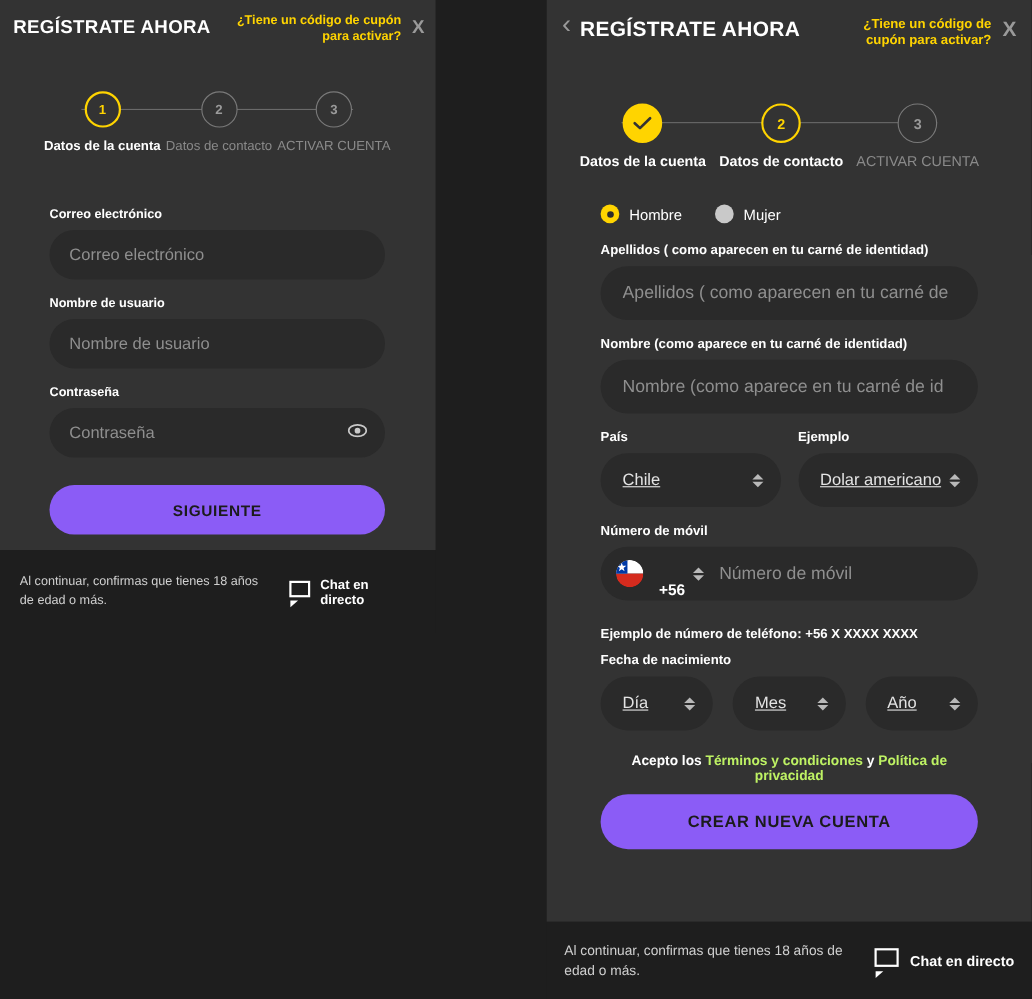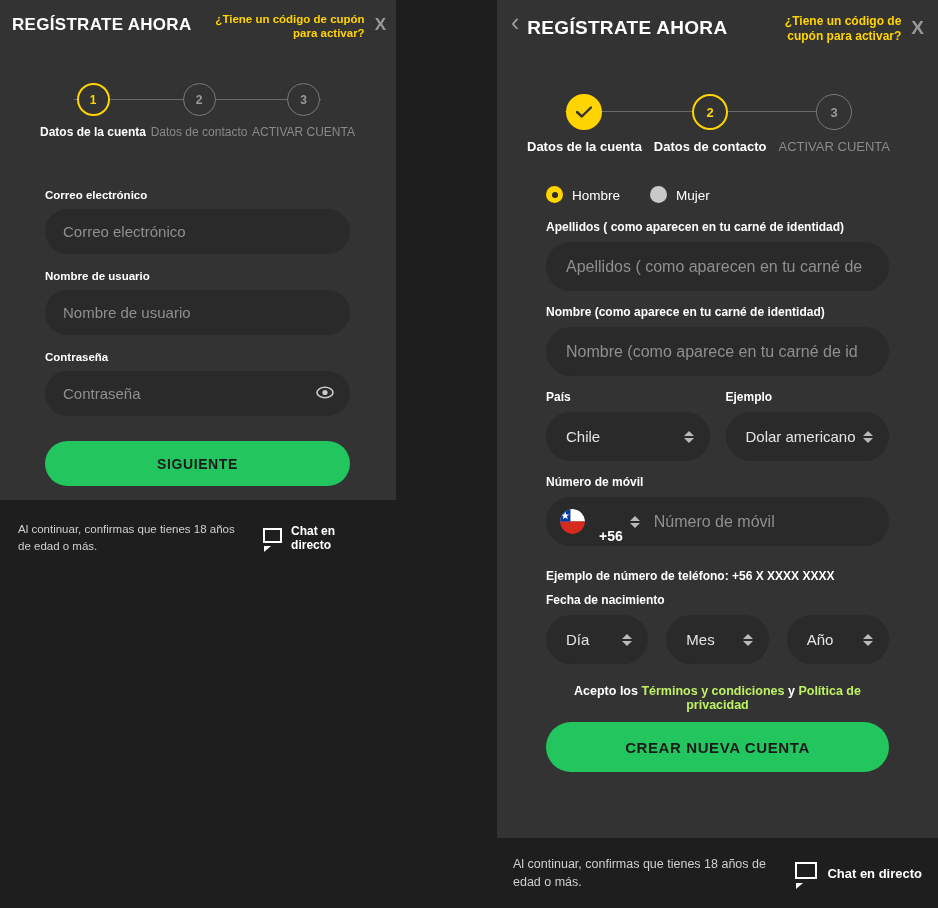--- a/index.html
+++ b/index.html
@@ -71,21 +71,21 @@
   .dot.on { background: #ffd400; }
   .dot.on::after { content: ""; width: 6px; height: 6px; border-radius: 50%; background: #2b2b2b; }
   .dot.off { background: #c9c9c9; }
   .radio-lbl { color: #ffffff; }
 
   
   .flag { border-radius: 50%; overflow: hidden; position: relative; flex: none; }
 
   
   .cta {
-    width: 100%; background: #22c55e; border: none; border-radius: 999px;
+    width: 100%; background: #8b5cf6; border: none; border-radius: 999px;
     color: #1b1b1b; font-weight: bold; letter-spacing: .6px; cursor: pointer;
     font-family: "Liberation Sans", sans-serif;
   }
 
   
   .terms { text-align: center; color: #ffffff; }
   .terms a { color: #bef264; text-decoration: none; cursor: pointer; }
 
   
   .footer { position: absolute; background: #1e1e1e; display: flex; align-items: center; }
@@ -140,21 +140,21 @@
   #right-form { position: absolute; left: 546px; top: 186px; width: 343px; }
   #right-form .fld-label { font-size: 12px; margin-bottom: 8px; }
   #right-form .inp { height: 49px; padding: 0 20px; font-size: 16px; }
   #right-form .fld { margin-bottom: 14px; }
   #right-form .radio-row { gap: 30px; margin-bottom: 17px; }
   #right-form .dot { width: 17px; height: 17px; margin-right: 9px; }
   #right-form .radio-lbl { font-size: 13.5px; }
   .row2 { display: flex; gap: 16px; }
   .row2 > div { flex: 1; }
   #right-form .sel-wrap { height: 49px; padding: 0 16px 0 20px; }
-  #right-form .sel-val { font-size: 15px; }
+  #right-form .sel-val { font-size: 15px; text-decoration: underline; }
   .date-row { display: flex; gap: 18px; }
   .date-row .sel-wrap { flex: 1; }
   .phone-wrap { display: flex; align-items: center; background: #2a2a2a; border-radius: 999px; height: 49px; padding: 0 10px 0 14px; }
   .phone-wrap .flag { width: 25px; height: 25px; margin-right: 14px; }
   .cc { color: #ffffff; font-size: 14px; font-weight: bold; margin-top: 28px; }
   .phone-inp { flex: 1; background: transparent; border: none; outline: none; color: #d8d8d8; font-size: 16px; padding-left: 14px; font-family: "Liberation Sans", sans-serif; }
   .phone-inp::placeholder { color: #8f8f8f; }
   .hint { color: #ffffff; font-size: 12px; font-weight: bold; margin-top: 23px; }
   #right-form .terms { font-size: 12.5px; font-weight: bold; margin: 20px 0 10px; }
   #right-form .cta { height: 50px; font-size: 15px; }

